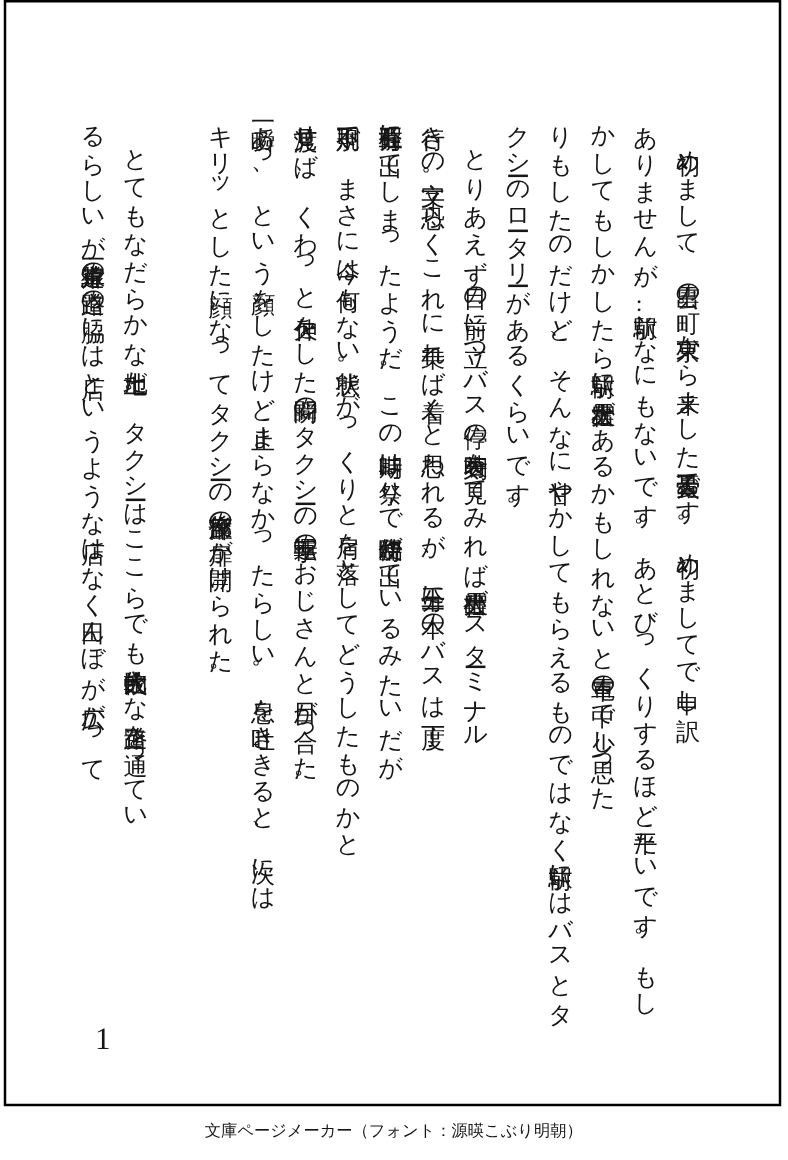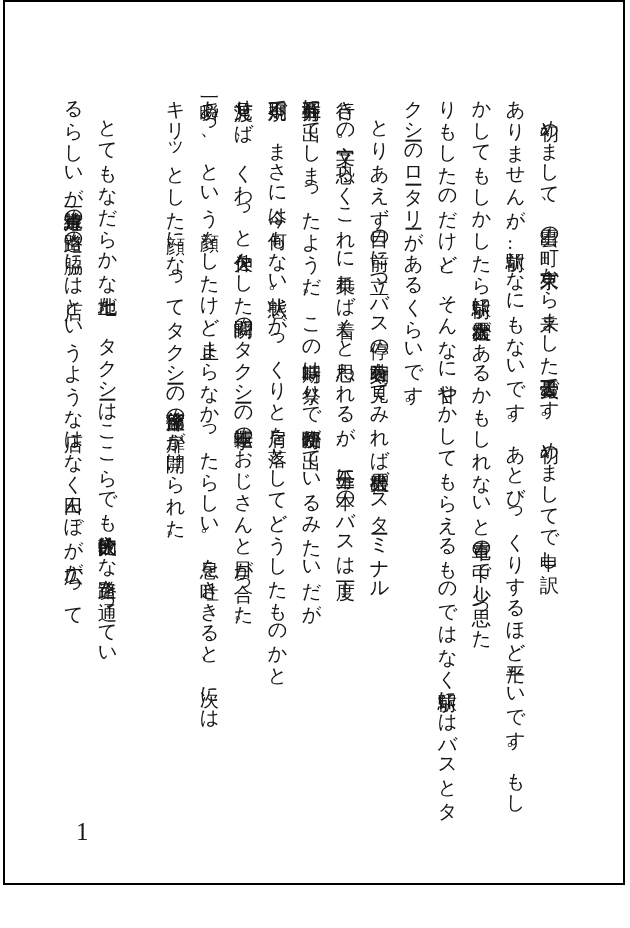--- a/index.html
+++ b/index.html
@@ -75,13 +75,14 @@
       <div class="line">五分程前に出てしまったようだ。この時期は祭りで臨時便が出ているみたいだが</div>
       <div class="line">不規則で、まさに今は何もない状態。がっくりと肩を落としてどうしたものかと</div>
       <div class="line">見渡せば、くわっと欠伸をした瞬間のタクシーの運転手のおじさんと目が合った。</div>
       <div class="line">一瞬あっ、という顔をしたけど止まらなかったらしい。息を吐ききると、次には</div>
       <div class="line">キリッとした顔になってタクシーの後部座席の扉が開けられた。</div>
       <div class="line">　</div>
       <div class="line">　とてもなだらかな土地だ。タクシーはここらでも比較的大きな道路を通ってい</div>
       <div class="line">るらしいが片道一車線の道路の脇には店というような店はなく田んぼが広がって</div>
     </div>
   <div class="page-num">1</div>
+  <div class="caption">文庫ページメーカー（フォント：源暎こぶり明朝）</div>
 </div>
 
 </body></html>

